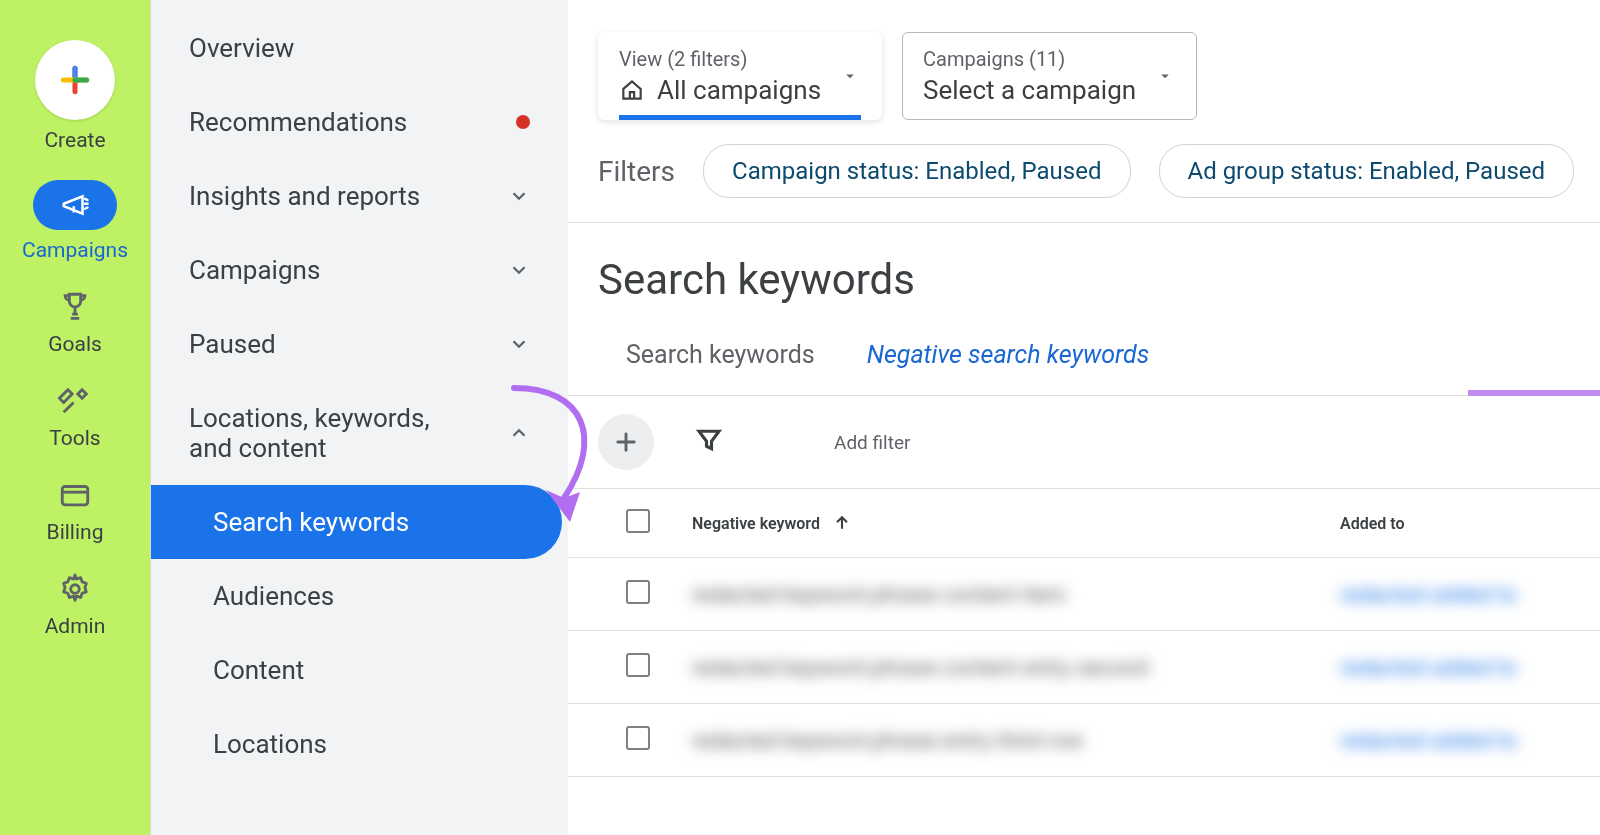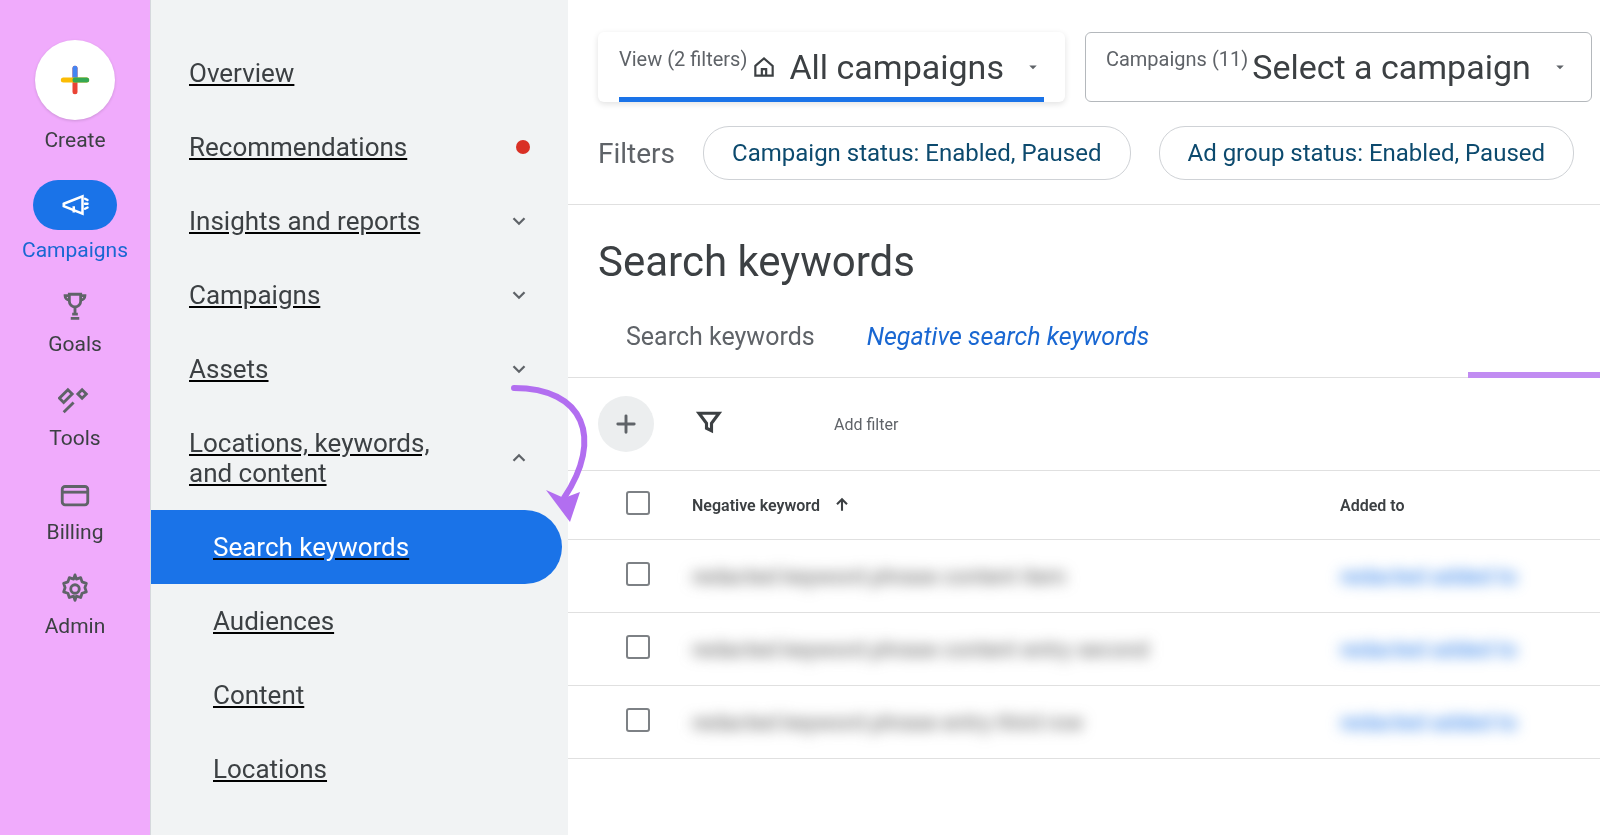--- a/index.html
+++ b/index.html
@@ -8,21 +8,21 @@
     background: #f1f3f4;
     width: 1600px;
     height: 835px;
     overflow: hidden;
     display: flex;
   }
   
   
   .rail {
     width: 150px;
-    background: #f0abfc;
+    background: #bef264;
     display: flex;
     flex-direction: column;
     align-items: center;
     padding-top: 40px;
     gap: 28px;
   }
   .rail-btn {
     display: flex;
     flex-direction: column;
     align-items: center;
@@ -48,24 +48,23 @@
   }
   .rail-active .rail-icon-pill { background: #1a73e8; }
   .rail-icon { color: #5f6368; }
   .rail-active .rail-icon { color: #fff; }
   
   
   .secnav {
     width: 418px;
     background: #f1f3f4;
     border-left: 1px solid #d5d8dc;
-    padding-top: 36px;
-    display: flex;
-    flex-direction: column;
-    text-decoration: underline;
+    padding-top: 11px;
+    display: flex;
+    flex-direction: column;
   }
   .secnav-item {
     padding: 22px 38px 22px 38px;
     font-size: 26px;
     color: #3c4043;
     display: flex;
     align-items: center;
     justify-content: space-between;
     cursor: pointer;
   }
@@ -100,25 +99,26 @@
     display: flex; gap: 20px;
   }
   .selector {
     border: 1px solid #b4b8bc;
     border-radius: 6px;
     padding: 14px 60px 14px 20px;
     position: relative;
     background: #fff;
     cursor: pointer;
     display: flex;
+    flex-direction: column;
     gap: 4px;
   }
   .selector.view-sel { box-shadow: 0 2px 6px rgba(0,0,0,0.12); border-color: transparent; }
   .selector-top { font-size: 20px; color: #5f6368; }
-  .selector-bottom { font-size: 34px; color: #3c4043; display: flex; align-items: center; gap: 12px; }
+  .selector-bottom { font-size: 26px; color: #3c4043; display: flex; align-items: center; gap: 12px; }
   .selector-caret { position: absolute; right: 22px; top: 50%; transform: translateY(-50%); }
   .selector.view-sel::after {
     content: ""; position: absolute; left: 20px; right: 20px; bottom: -1px; height: 5px; background: #1a73e8;
   }
   
   .filters-row {
     padding: 24px 0 24px 30px;
     display: flex; align-items: center; gap: 28px;
     border-bottom: 1px solid #e0e0e0;
   }
@@ -140,21 +140,21 @@
   
   .action-row {
     display: flex; align-items: center; gap: 40px; padding: 18px 0 18px 30px;
     border-bottom: 1px solid #e0e0e0;
   }
   .add-circle {
     width: 56px; height:56px; border-radius:50%; background:#eceeef;
     display:flex; align-items:center; justify-content:center; cursor:pointer;
   }
   .filter-icon-wrap { cursor:pointer; color:#3c4043; }
-  .add-filter-label { font-size: 16px; color: #5f6368; cursor:pointer; margin-left: 70px; }
+  .add-filter-label { font-size: 19px; color: #5f6368; cursor:pointer; margin-left: 70px; }
   
   .table-header {
     display: flex; align-items:center; padding: 20px 0 20px 58px;
     border-bottom: 1px solid #e0e0e0; font-size: 16px; color:#3c4043; font-weight: 600;
   }
   .th-check { width: 66px; }
   .th-keyword { flex:1; display:flex; align-items:center; gap:12px; }
   .th-added { width: 260px; }
   
   .checkbox {
@@ -252,21 +252,21 @@
         <path d="M6 9l6 6 6-6"></path>
       </svg>
   </div>
   <div class="secnav-item">
     <span>Campaigns</span>
     <svg class="secnav-chevron" width="22" height="22" viewBox="0 0 24 24" fill="none" stroke="currentColor" stroke-width="2.5">
         <path d="M6 9l6 6 6-6"></path>
       </svg>
   </div>
   <div class="secnav-item">
-    <span>Assets</span>
+    <span>Paused</span>
     <svg class="secnav-chevron" width="22" height="22" viewBox="0 0 24 24" fill="none" stroke="currentColor" stroke-width="2.5">
         <path d="M6 9l6 6 6-6"></path>
       </svg>
   </div>
   <div class="secnav-item">
     <span style="max-width:290px">Locations, keywords, and content</span>
     <svg class="secnav-chevron" width="22" height="22" viewBox="0 0 24 24" fill="none" stroke="currentColor" stroke-width="2.5">
         <path d="M6 15l6-6 6 6"></path>
       </svg>
   </div>

